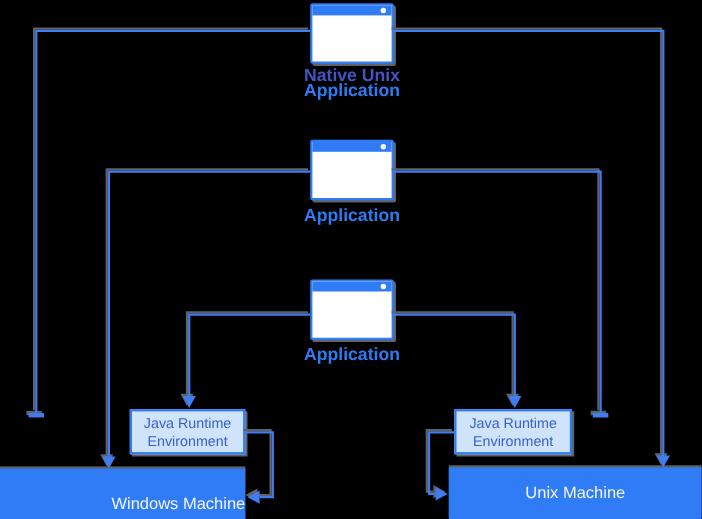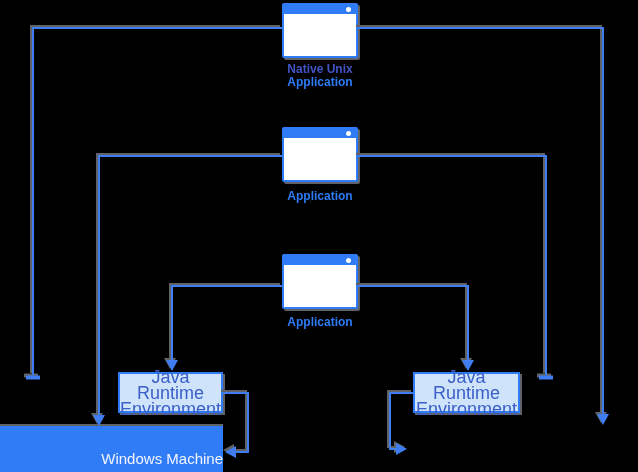--- a/index.html
+++ b/index.html
@@ -15,32 +15,32 @@
     position:absolute;width:72px;height:51px;
     background:#fff;border:2px solid var(--accent-blue);
     border-radius:2px;
     box-shadow:2px 2px 0 var(--shadow-gray);
   }
   .win .titlebar{position:relative;height:9px;background:var(--accent-blue);}
   .win .dot{position:absolute;right:5px;top:2px;width:5px;height:5px;border-radius:50%;background:#fff;}
   
   .winlabel{
     position:absolute;width:140px;text-align:center;
-    font-size:12px;font-weight:bold;line-height:13px;
+    font-size:16px;font-weight:bold;line-height:13px;
   }
   .winlabel .l1{color:var(--label-indigo);}
   .winlabel .l2{color:var(--label-blue);}
   
   .jre{
     position:absolute;
     background:var(--light-blue-fill);
     border:2px solid var(--accent-blue);
     box-shadow:2px 2px 0 var(--shadow-gray);
     color:var(--jre-text);
-    font-size:18px;line-height:16px;text-align:center;
+    font-size:13px;line-height:16px;text-align:center;
     display:flex;flex-direction:column;justify-content:center;
   }
   
   .machine{
     position:absolute;
     background:var(--accent-blue);
     color:#f2f4ff;font-size:15px;
     display:flex;align-items:center;justify-content:center;
     box-shadow:0 -2px 0 var(--shadow-gray);
   }
@@ -52,20 +52,23 @@
   #wires .cap{stroke-width:4;}
   #wires .ah{fill:var(--line-blue);stroke:none;}
 </style>
 </head>
 <body>
 
 <div id="canvas">
 
   <div class="machine" style="left:0;top:426;left:0px;top:426px;width:223px;height:64px;justify-content:flex-end;">
     <span>Windows Machine</span>
+  </div>
+  <div class="machine" style="left:408px;top:425px;width:230px;height:47px;">
+    <span>Unix Machine</span>
   </div>
 
   <div class="jre" style="left:118px;top:372px;width:101px;height:37px;">
     <span>Java Runtime</span>
     <span>Environment</span>
   </div>
   <div class="jre" style="left:413px;top:372px;width:103px;height:37px;">
     <span>Java Runtime</span>
     <span>Environment</span>
   </div>

